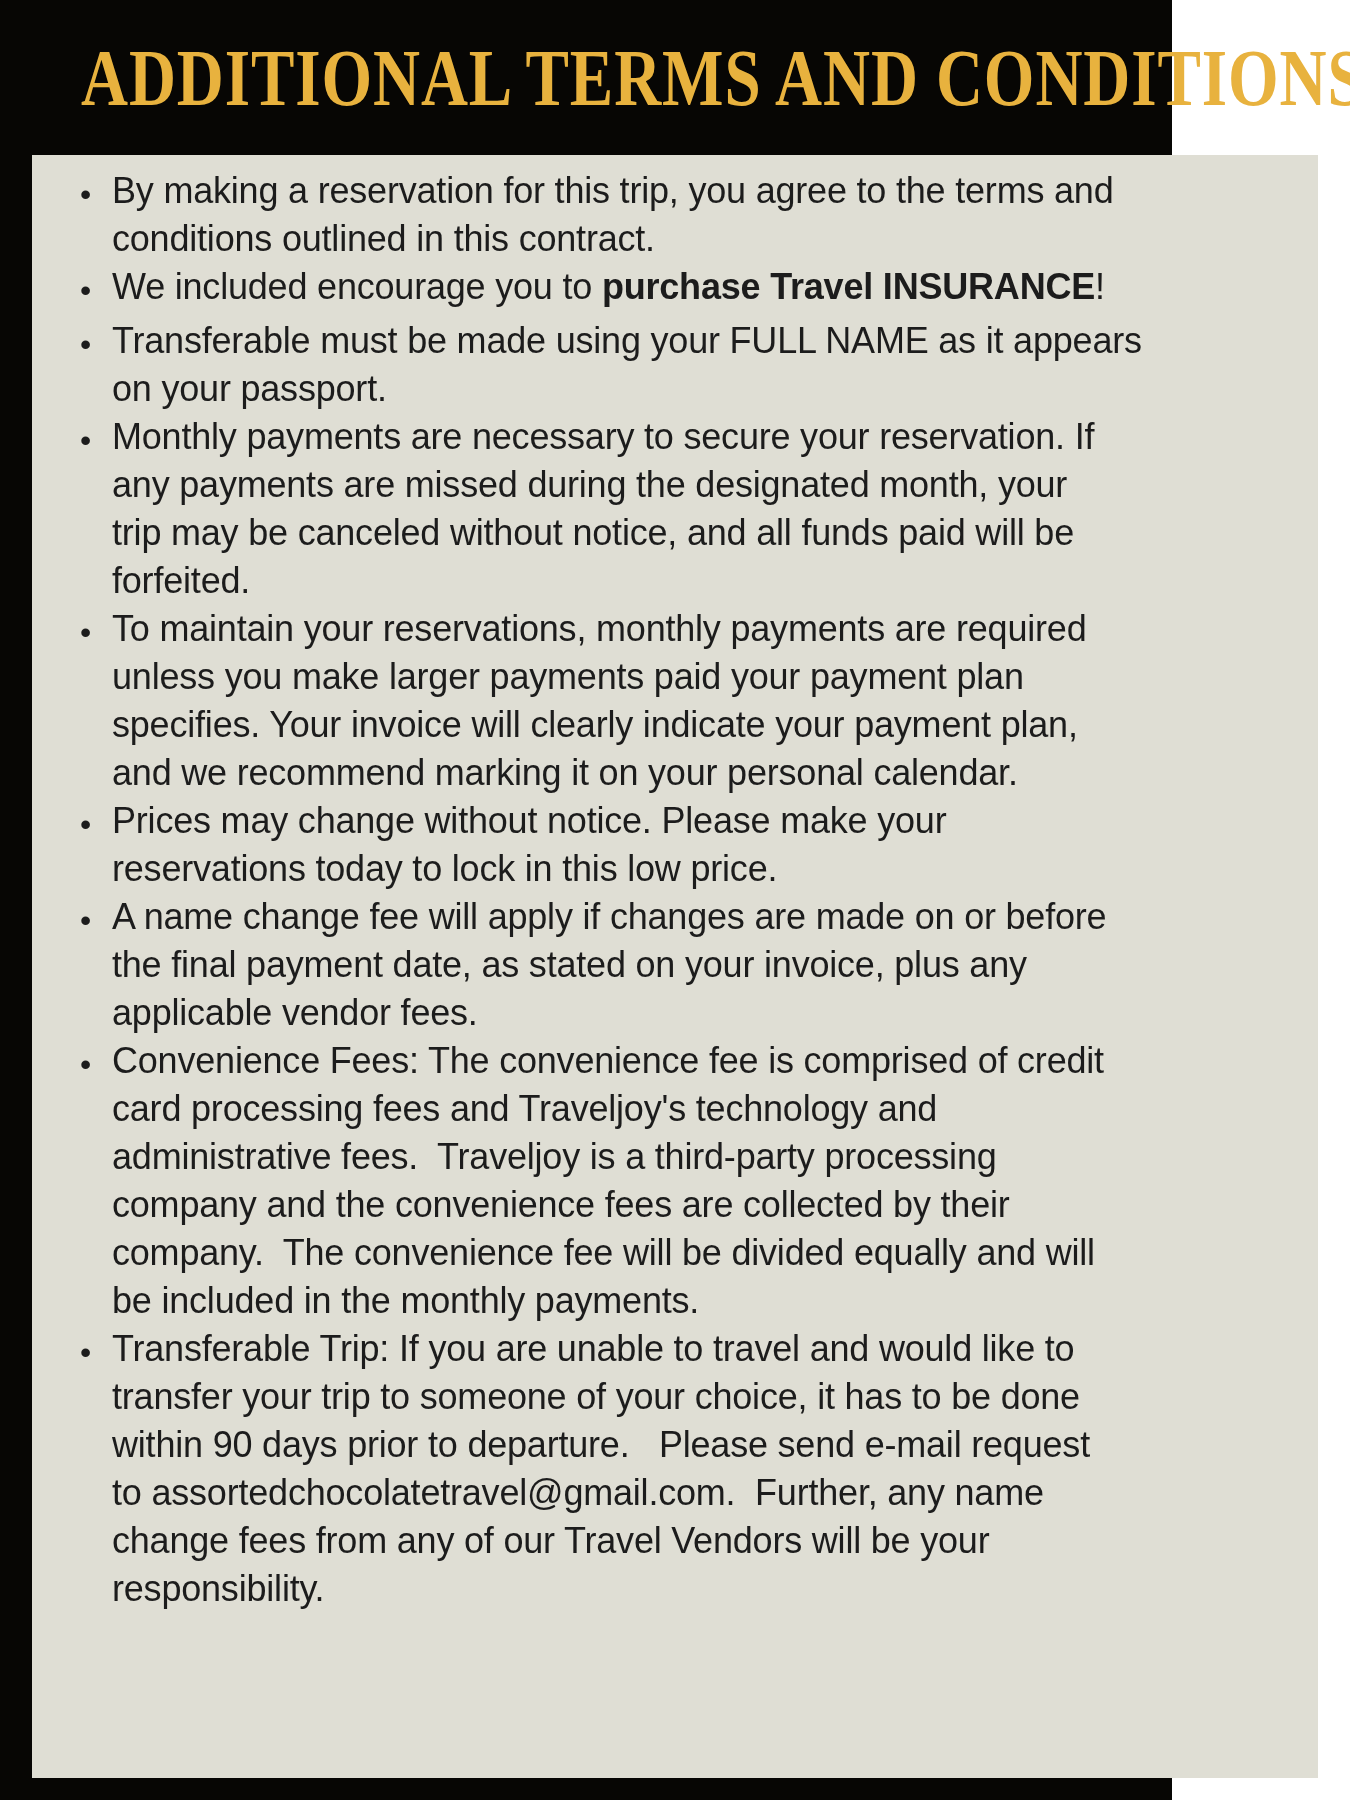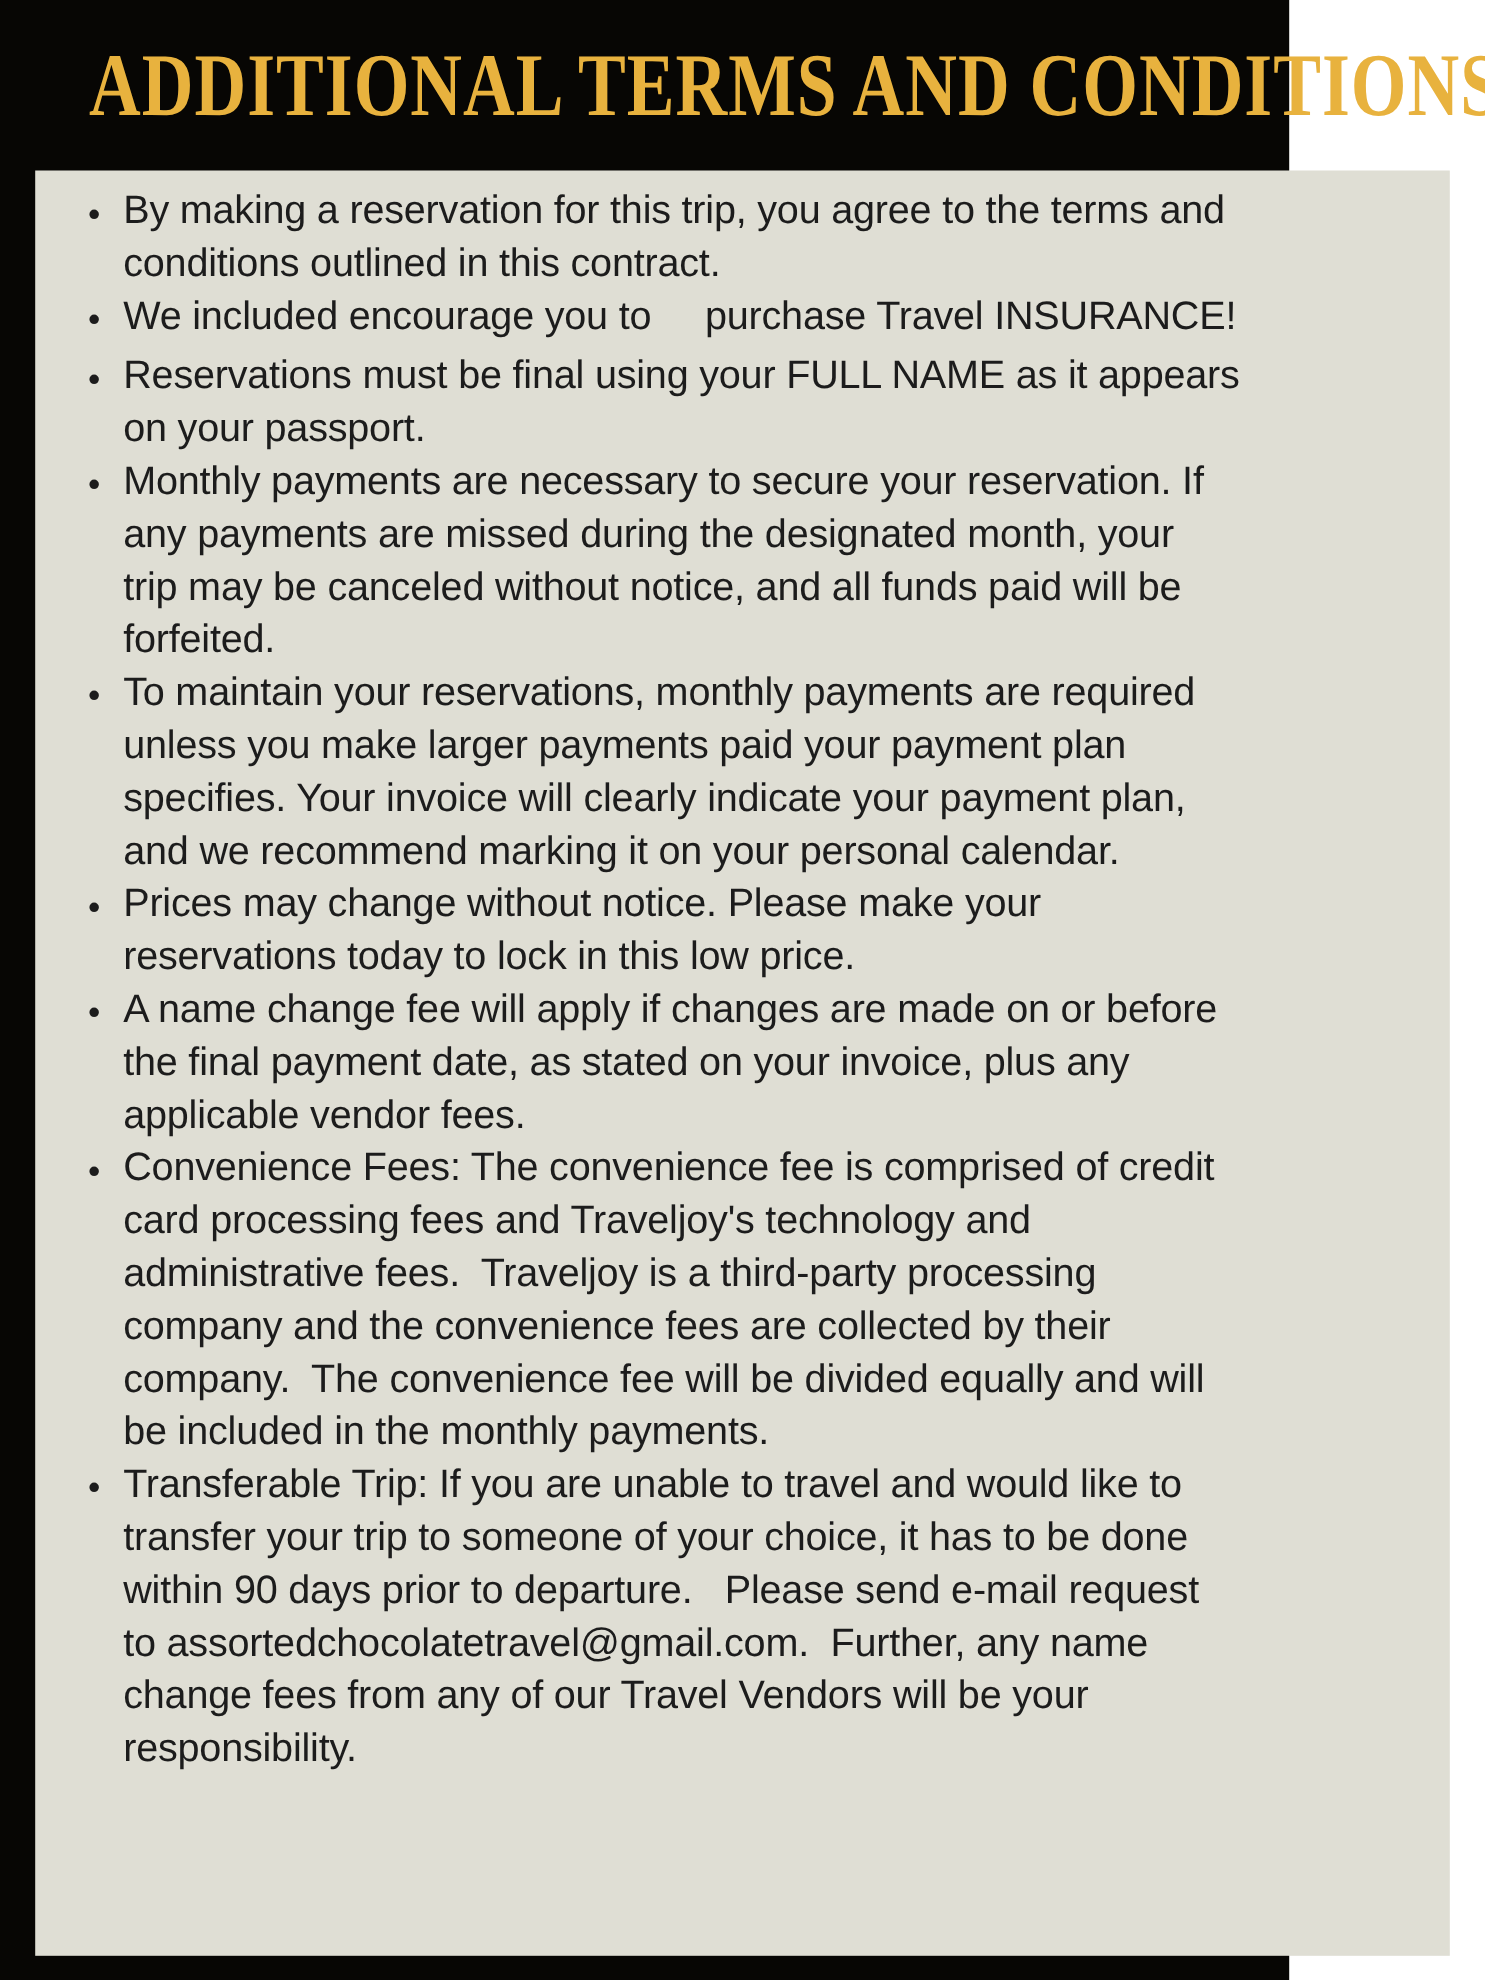--- a/index.html
+++ b/index.html
@@ -59,22 +59,21 @@
   }
   .item-text {
     flex: 1 1 auto;
     font-size: 36px;
     line-height: 48px;
     letter-spacing: -0.2px;
     color: #1c1c1c;
     white-space: pre-wrap;
   }
   .item-text .bold-seg {
-    font-weight: 400;
-    margin-left: 39px;
+    font-weight: 700;
   }
 </style>
 </head>
 <body>
 
 <div class="canvas">
 
   <div class="page-title">ADDITIONAL TERMS AND CONDITIONS</div>
 
   <div class="terms-panel">
@@ -85,21 +84,21 @@
 conditions outlined in this contract.</div>
     </div>
 
     <div class="terms-item">
       <span class="bullet">•</span>
       <div class="item-text"><span>We included encourage you to </span><span class="bold-seg">purchase Travel INSURANCE</span><span>!</span></div>
     </div>
 
     <div class="terms-item">
       <span class="bullet">•</span>
-      <div class="item-text">Reservations must be final using your FULL NAME as it appears
+      <div class="item-text">Transferable must be made using your FULL NAME as it appears
 on your passport.</div>
     </div>
 
     <div class="terms-item">
       <span class="bullet">•</span>
       <div class="item-text">Monthly payments are necessary to secure your reservation. If
 any payments are missed during the designated month, your
 trip may be canceled without notice, and all funds paid will be
 forfeited.</div>
     </div>

